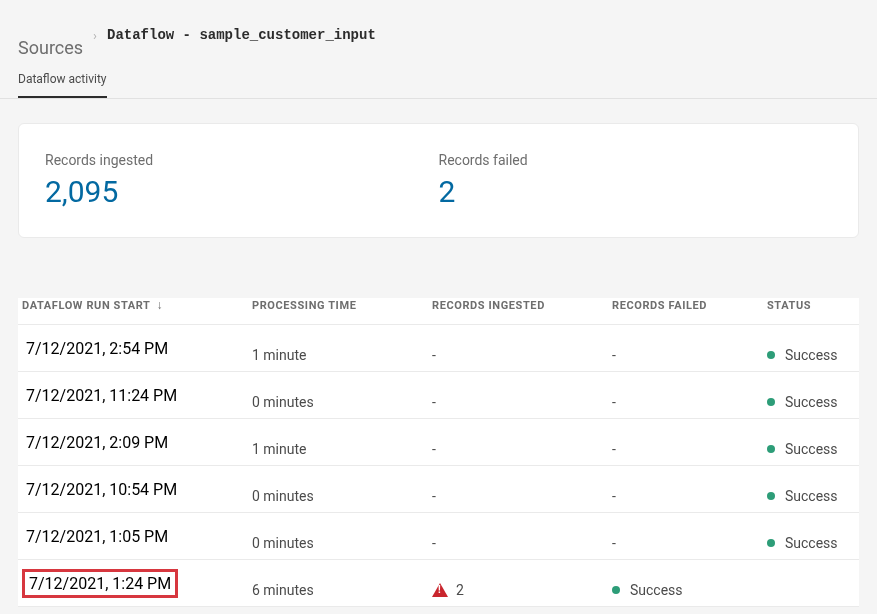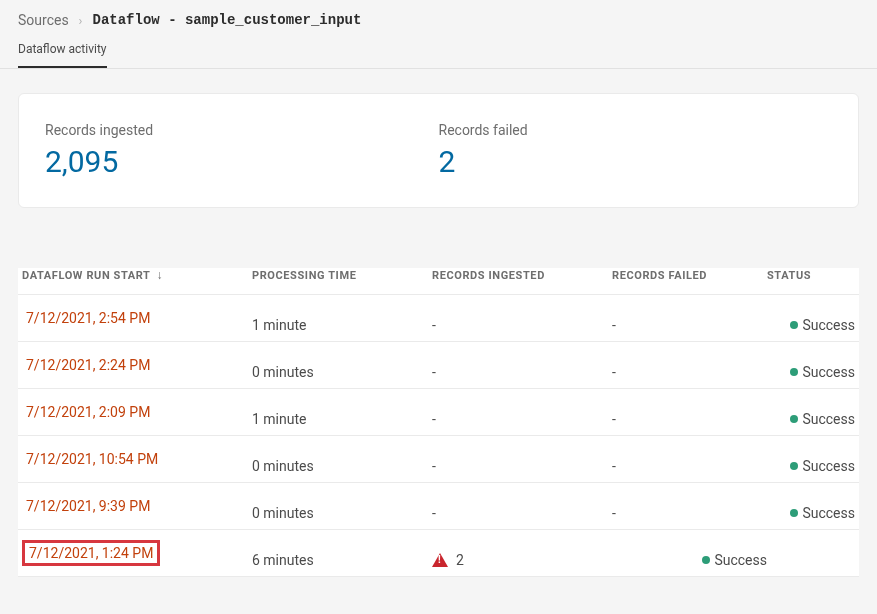--- a/index.html
+++ b/index.html
@@ -15,22 +15,23 @@
       border-bottom: 1px solid #e1e1e1;
     }
     .breadcrumb {
       display: flex;
       align-items: center;
       gap: 10px;
       margin-bottom: 14px;
     }
     .breadcrumb-link {
       color: #6e6e6e;
-      font-size: 14px;
+      font-size: 18px;
       cursor: pointer;
+      margin-top: 25px;
     }
     .breadcrumb-sep {
       color: #b3b3b3;
       font-size: 13px;
     }
     .breadcrumb-current {
       color: #2c2c2c;
       font-weight: 700;
       font-size: 14px;
       font-family: Liberation Mono, monospace;
@@ -90,22 +91,22 @@
       display: flex;
       align-items: center;
       gap: 6px;
     }
     .sort-arrow { color: #6e6e6e; font-size: 12px; }
     .table-row {
       border-bottom: 1px solid #eaeaea;
       min-height: 47px;
     }
     .run-link {
-      color: #c2410c;
-      font-size: 14px;
+      color: #000000;
+      font-size: 16px;
       cursor: pointer;
       display: inline-block;
       padding: 2px 4px;
     }
     .highlight-box {
       border: 3px solid #d7373f;
     }
     .td {
       color: #4b4b4b;
       font-size: 14px;
@@ -128,22 +129,21 @@
       position: absolute;
       left: -2px;
       top: 1px;
       color: #fff;
       font-size: 10px;
       font-weight: 700;
     }
     .status-cell {
       display: flex;
       align-items: center;
-      gap: 4px;
-      justify-content: flex-end;
+      gap: 10px;
     }
     .status-dot {
       width: 8px; height: 8px;
       border-radius: 50%;
       background: #2d9d78;
       display: inline-block;
     }
   </style>
 </head>
 <body>
@@ -187,21 +187,21 @@
           <div><span class="run-link">7/12/2021, 2:54 PM</span></div>
           <div class="td">1 minute</div>
           <div class="td">-</div>
           <div class="td">-</div>
           <div class="td status-cell">
             <span class="status-dot"></span>
             <span>Success</span>
           </div>
         </div>
         <div class="table-row">
-          <div><span class="run-link">7/12/2021, 2:24 PM</span></div>
+          <div><span class="run-link">7/12/2021, 11:24 PM</span></div>
           <div class="td">0 minutes</div>
           <div class="td">-</div>
           <div class="td">-</div>
           <div class="td status-cell">
             <span class="status-dot"></span>
             <span>Success</span>
           </div>
         </div>
         <div class="table-row">
           <div><span class="run-link">7/12/2021, 2:09 PM</span></div>
@@ -217,21 +217,21 @@
           <div><span class="run-link">7/12/2021, 10:54 PM</span></div>
           <div class="td">0 minutes</div>
           <div class="td">-</div>
           <div class="td">-</div>
           <div class="td status-cell">
             <span class="status-dot"></span>
             <span>Success</span>
           </div>
         </div>
         <div class="table-row">
-          <div><span class="run-link">7/12/2021, 9:39 PM</span></div>
+          <div><span class="run-link">7/12/2021, 1:05 PM</span></div>
           <div class="td">0 minutes</div>
           <div class="td">-</div>
           <div class="td">-</div>
           <div class="td status-cell">
             <span class="status-dot"></span>
             <span>Success</span>
           </div>
         </div>
         <div class="table-row">
           <div><span class="run-link highlight-box">7/12/2021, 1:24 PM</span></div>

